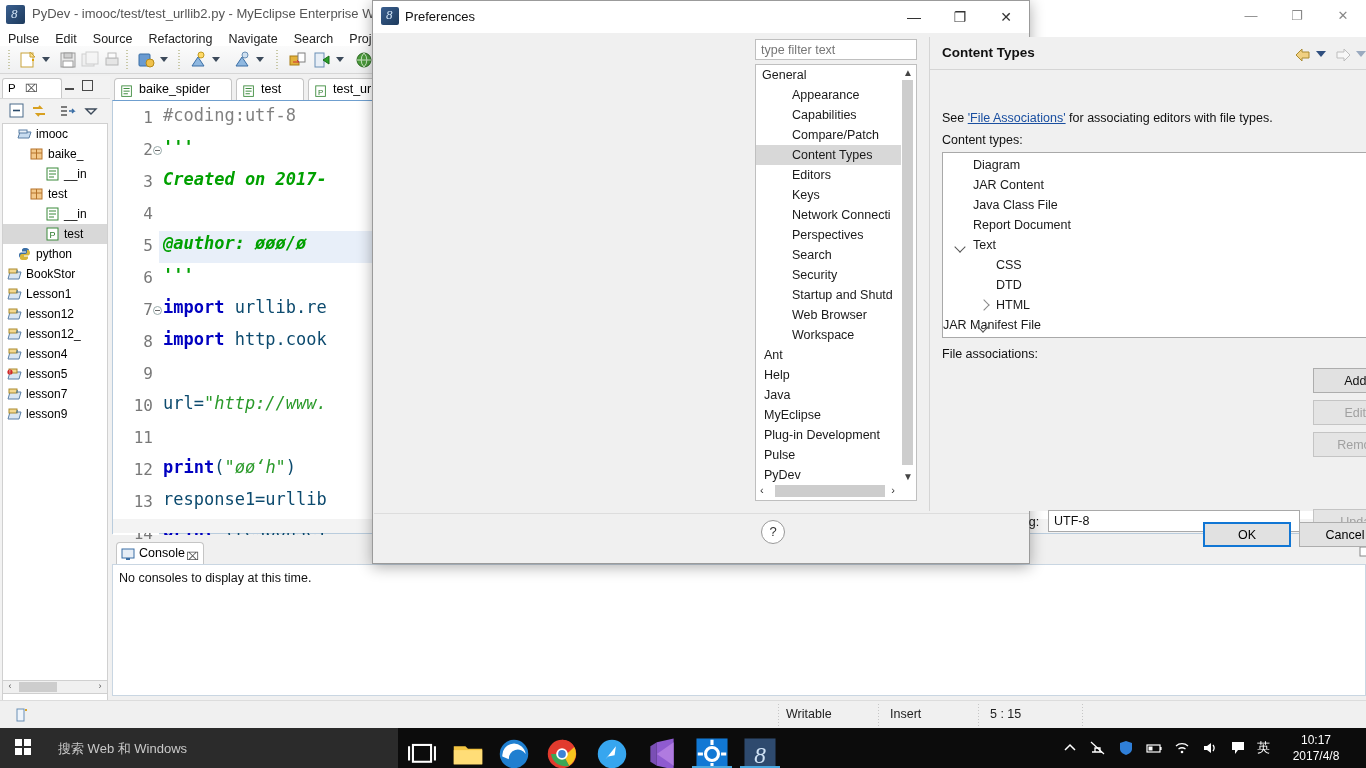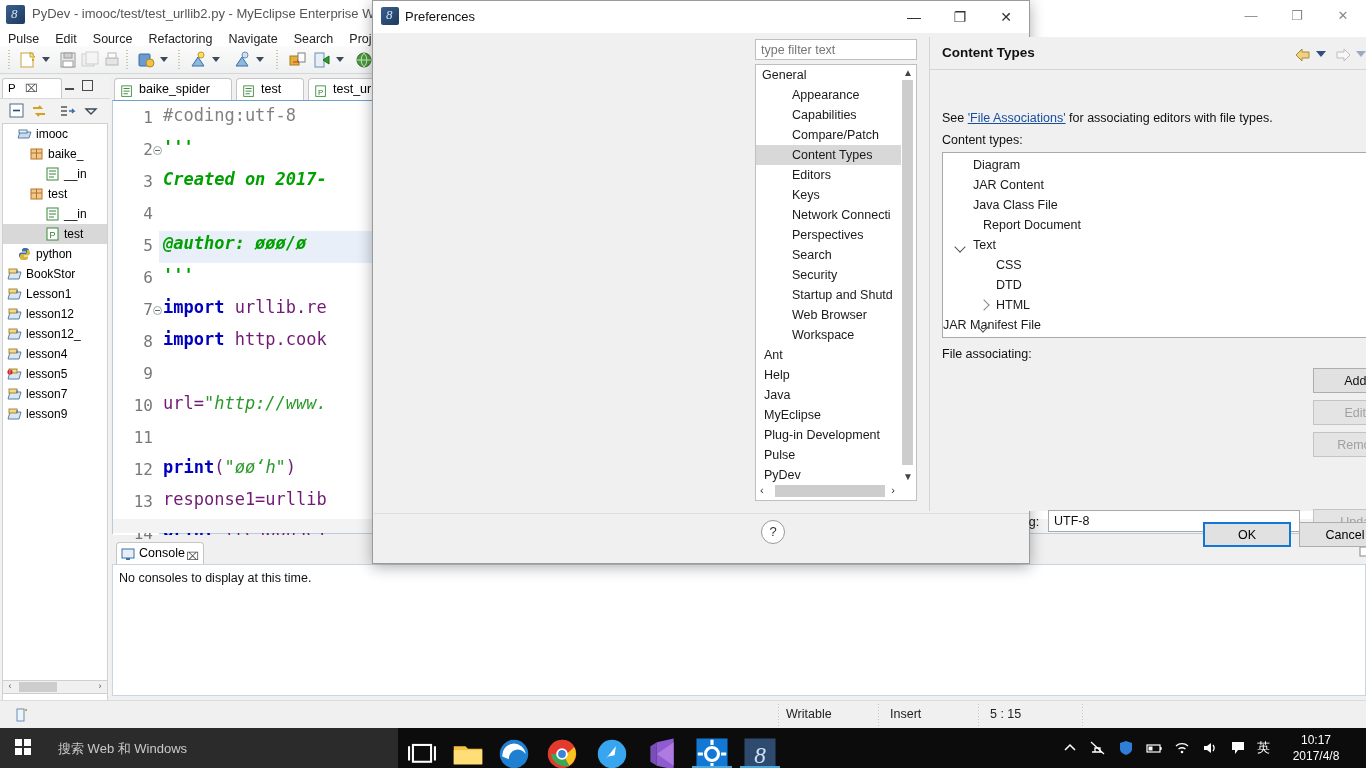--- a/index.html
+++ b/index.html
@@ -87,21 +87,21 @@
     background:#fff; }
   .fold:after { content:""; position:absolute; left:1px; top:3px; width:5px; height:1px; background:#666; }
   .code { position:absolute; left:50px; top:0; width:1170px; height:434px; overflow:hidden;
     font-family:"DejaVu Sans Mono", monospace; font-size:17px; }
   .cl { position:absolute; left:0; white-space:pre; }
   .hl-row { position:absolute; left:0; width:1228px; height:32px; background:#e8eff9; }
   .kw { color:#0000c0; font-weight:bold; }
   .cm { color:#808080; }
   .doc { color:#00a000; font-style:italic; font-weight:bold; }
   .str { color:#2a9a2a; font-style:italic; }
-  .plain { color:#701a75; }
+  .plain { color:#0c4a6e; }
   .ed-vscroll { position:absolute; right:0; top:24px; width:16px; height:434px; background:#f5f5f5; border-left:1px solid #e0e0e0; }
   .ed-vthumb { position:absolute; left:2px; top:18px; width:12px; height:165px; background:#cdcdcd; }
   .sc-arrow { position:absolute; left:3px; width:10px; height:10px; color:#5a5a5a; font-size:9px; text-align:center; }
   .ed-hscroll { position:absolute; left:0; bottom:0; width:1214px; height:14px; background:#f3f3f3; }
   .ed-min { position:absolute; right:34px; top:3px; width:13px; height:13px; }
   .ed-min:after { content:""; position:absolute; left:1px; top:7px; width:10px; height:2px; background:#4a4a4a; }
   .ed-max { position:absolute; right:12px; top:3px; width:12px; height:12px; border:1.5px solid #4a4a4a; }
 
   
   .console { position:absolute; left:112px; top:540px; width:1254px; height:156px; }
@@ -609,31 +609,31 @@
     <div class="see-line">
       <span>See </span><span class="see-link">'File Associations'</span><span> for associating editors with file types.</span>
     </div>
 
     <div class="lbl-ct">Content types:</div>
     <div class="ct-list">
       <div id="ct-rows" style="position:absolute;left:0;top:2px;width:435px;">
           <div class="ct-row"><span style="margin-left: 30px;">Diagram</span></div>
           <div class="ct-row"><span style="margin-left: 30px;">JAR Content</span></div>
           <div class="ct-row"><span style="margin-left: 30px;">Java Class File</span></div>
-          <div class="ct-row"><span style="margin-left: 40px;">Report Document</span></div>
+          <div class="ct-row"><span style="margin-left: 30px;">Report Document</span></div>
           <div class="ct-row"><span class="twisty down" style="left: 13px; top: 5px;"></span><span style="margin-left: 30px;">Text</span></div>
           <div class="ct-row"><span style="margin-left: 53px;">CSS</span></div>
           <div class="ct-row"><span style="margin-left: 53px;">DTD</span></div>
           <div class="ct-row"><span class="twisty right" style="left: 36px; top: 5px;"></span><span style="margin-left: 53px;">HTML</span></div>
           <div class="ct-row"><span class="twisty down" style="left: 36px; top: 5px;"></span><span style="">JAR Manifest File</span></div>
         </div>
 
     </div>
 
-    <div class="lbl-fa">File associating:</div>
+    <div class="lbl-fa">File associations:</div>
     <div class="sbtn" style="left:383px;top:331px">Add...</div>
     <div class="sbtn dis" style="left:383px;top:363px">Edit...</div>
     <div class="sbtn dis" style="left:383px;top:395px">Remove</div>
 
     <div class="lbl-de">Default encoding:</div>
     <div class="de-input">
       <div class="de-val">UTF-8</div>
     </div>
     <div class="sbtn dis" style="left:383px;top:472px">Update</div>
   </div>

